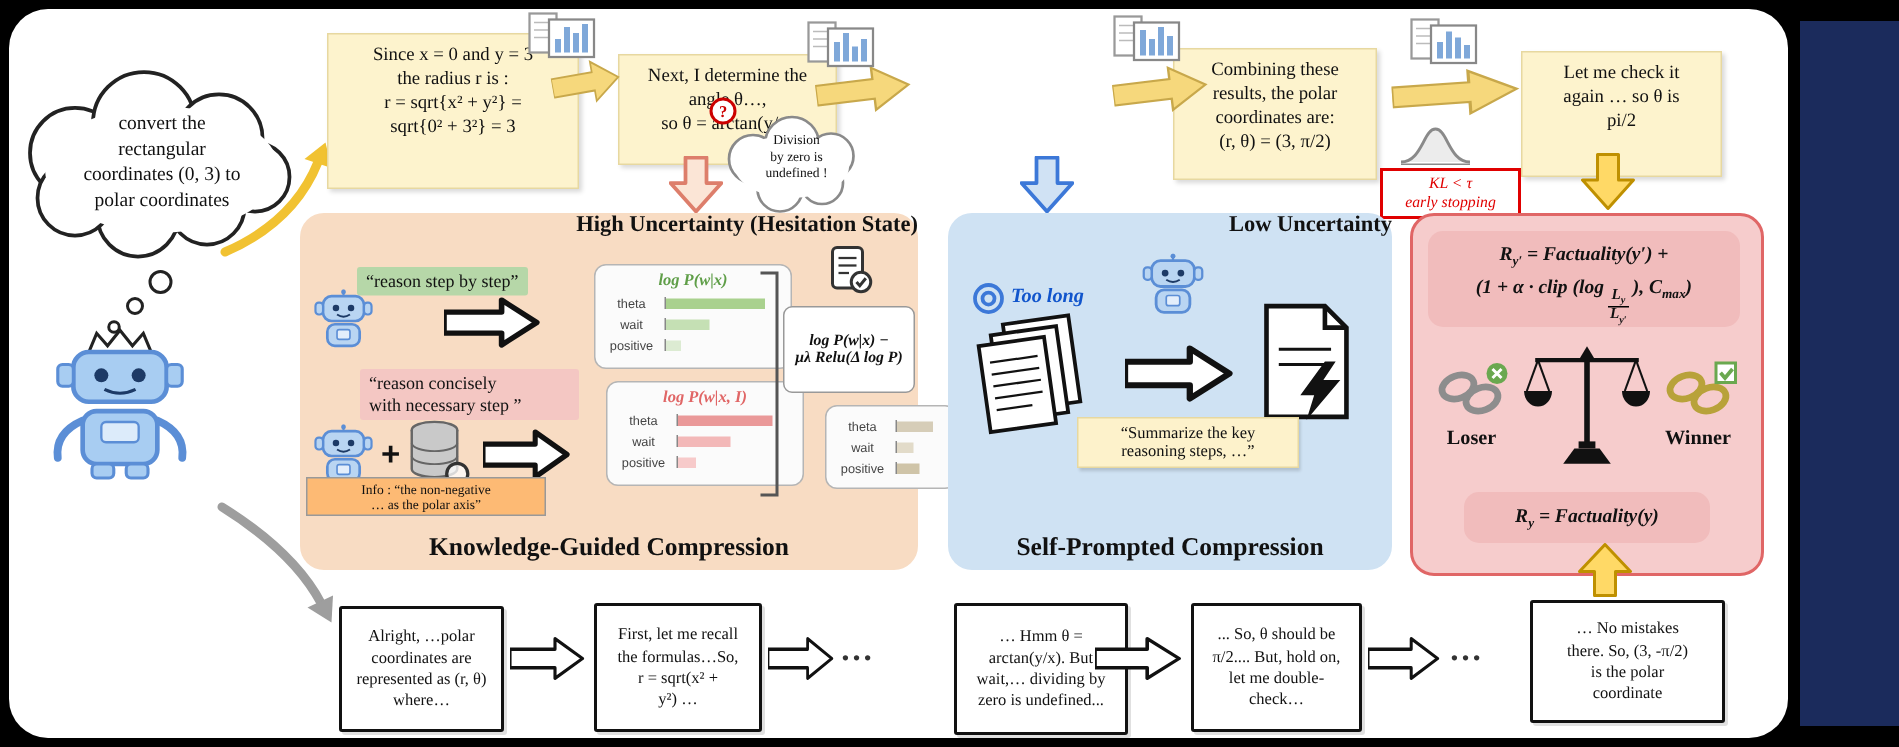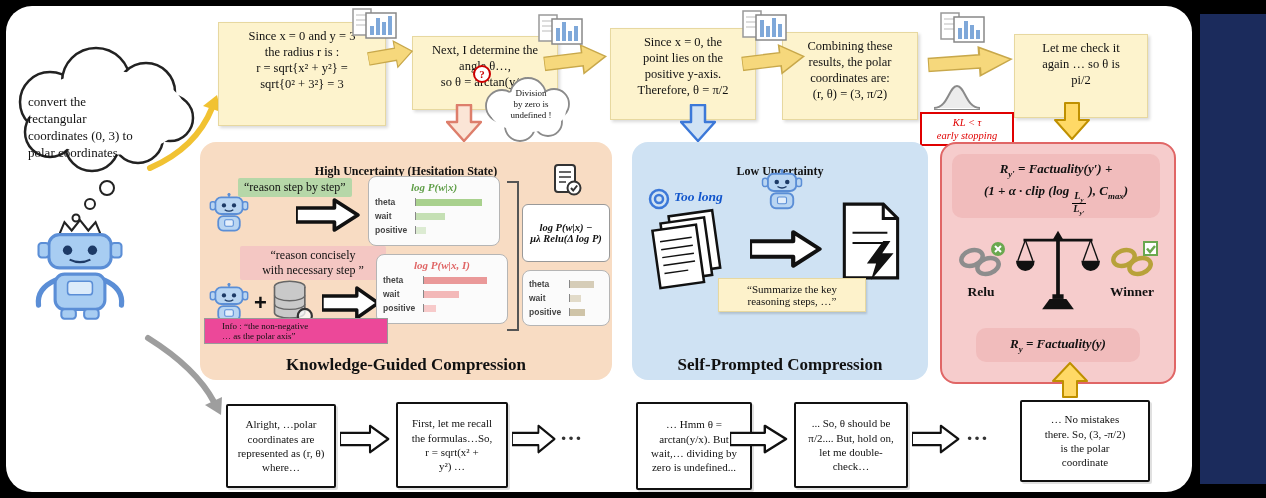--- a/index.html
+++ b/index.html
@@ -2,44 +2,44 @@
 <html><head>
 <meta charset="utf-8">
 <style>
   html,body{margin:0;padding:0;background:#000;}
   .stage{position:relative;width:1266px;height:498px;background:#000;font-family:"Liberation Serif",serif;color:#111;overflow:hidden;}
   .abs{position:absolute;}
   .sheet{position:absolute;left:6px;top:6px;width:1186px;height:486px;background:#fff;border-radius:26px;}
   .navy{position:absolute;left:1200px;top:14px;width:66px;height:470px;background:#1b2b5c;}
   .note{position:absolute;background:#fdf3cd;border:1px solid #e7d8a0;box-shadow:2px 2px 3px rgba(0,0,0,.15);
         padding:5px 6px;font-size:12.5px;line-height:1.28;text-align:center;white-space:pre-line;}
-  .bubble-text{position:absolute;font-size:13px;line-height:1.3;white-space:pre-line;margin-top:20px;}
+  .bubble-text{position:absolute;text-align:center;font-size:13px;line-height:1.3;white-space:pre-line;}
   .panel{position:absolute;border-radius:16px;}
   .p-high{left:200px;top:142px;width:412px;height:238px;background:#f8dcc3;}
   .p-low{left:632px;top:142px;width:296px;height:238px;background:#cfe2f3;}
   .p-reward{left:940px;top:142px;width:232px;height:238px;background:#f6cccc;border:2px solid #e06666;}
-  .ptitle{position:absolute;left:0;right:0;top:22px;text-align:center;font-weight:bold;font-size:12px;}
+  .ptitle{position:absolute;left:0;right:0;top:0;text-align:right;font-weight:bold;font-size:15px;}
   .pfooter{position:absolute;left:0;right:0;bottom:5px;text-align:center;font-weight:bold;font-size:17px;}
-  .chip{position:absolute;padding:2px 6px;font-size:12px;white-space:pre-line;text-align:center;border-radius:2px;}
+  .chip{position:absolute;padding:2px 6px;font-size:12px;white-space:pre-line;border-radius:2px;}
   .chip-green{background:#b6d7a8;}
   .chip-pink{background:#f4c7c3;}
-  .chart{position:absolute;background:#fbfbfb;border:1px solid #b5b5b5;border-radius:8px;padding:4px 6px;box-sizing:border-box;}
+  .chart{position:absolute;background:#fbfbfb;border:1px solid #b5b5b5;border-radius:8px;padding:4px 6px;box-sizing:border-box;margin-left:28px;}
   .ctitle{font-weight:bold;font-style:italic;font-size:11px;text-align:center;}
   .ct1{color:#5f9e48;} .ct2{color:#e06666;}
   .bars{display:flex;flex-direction:column;gap:4px;margin-top:4px;}
   .brow{display:flex;align-items:center;gap:4px;}
-  .blab{width:36px;text-align:left;font-family:"Liberation Sans",sans-serif;font-size:8.5px;color:#444;font-weight:bold;}
+  .blab{width:36px;text-align:center;font-family:"Liberation Sans",sans-serif;font-size:8.5px;color:#444;}
   .btrack{flex:1;border-left:1.5px solid #888;height:8px;display:flex;align-items:center;}
   .bfill{height:7px;}
   .c1a{width:86%;background:#a9d18e}.c1b{width:38%;background:#c5e0b4}.c1c{width:13%;background:#dcebd2}
   .c2a{width:82%;background:#ea9999}.c2b{width:46%;background:#f3b8b8}.c2c{width:15%;background:#f7caca}
   .c3a{width:72%;background:#d6cdb8}.c3b{width:32%;background:#e2dbc9}.c3c{width:46%;background:#cfc4a8}
   .formula-box{position:absolute;background:#fff;border:1px solid #999;border-radius:6px;font-weight:bold;font-style:italic;
                font-size:10.5px;text-align:center;white-space:pre-line;display:flex;align-items:center;justify-content:center;box-sizing:border-box;padding:3px;}
-  .info-chip{position:absolute;background:#ec4899;border:1px solid #999;font-size:9px;padding:2px 17px;white-space:pre-line;}
+  .info-chip{position:absolute;background:#fdba74;border:1px solid #999;font-size:9px;padding:2px 5px;white-space:pre-line;text-align:center;}
   .kl-badge{position:absolute;background:#fff;border:2px solid #e00000;color:#e00000;font-weight:normal;font-style:italic;
             font-size:10.5px;line-height:1.25;text-align:center;padding:2px 4px;box-sizing:border-box;}
   .too-long{position:absolute;color:#1155cc;font-weight:bold;font-style:italic;font-size:13.5px;}
   .ynote{position:absolute;background:#fdf2cb;border:1px solid #e7d8a0;font-size:11px;text-align:center;white-space:pre-line;padding:4px 5px;box-shadow:1px 2px 2px rgba(0,0,0,.15);}
   .rcard{position:absolute;background:#f1bcbc;border-radius:10px;font-weight:bold;font-style:italic;font-size:13px;text-align:center;box-sizing:border-box;}
   .rlabel{position:absolute;font-weight:bold;font-size:13.5px;text-align:center;}
   sub{font-size:0.68em;}
   .frac{display:inline-flex;flex-direction:column;align-items:center;vertical-align:-0.45em;font-size:0.78em;line-height:1.05;margin:0 3px;}
   .frac .num{border-bottom:1.2px solid #000;padding:0 2px;}
   .tbox{position:absolute;background:#fff;border:2px solid #111;border-radius:2px;box-shadow:2px 2px 0 rgba(0,0,0,.12);
@@ -119,24 +119,20 @@
     <polygon points="221,415 222,397 205,405" fill="#9e9e9e"></polygon>
   </svg>
 
   <div class="note" style="left:218px;top:22px;width:154px;height:92px">Since x = 0 and y = 3
 the radius r is :
 r = sqrt{x² + y²} =
 sqrt{0² + 3²} = 3</div>
   <div class="note" style="left:412px;top:36px;width:132px;height:62px">Next, I determine the
 angle θ…,
 so θ = arctan(y/x)</div>
-  <div class="note" style="left:610px;top:28px;width:132px;height:80px">Since x = 0,   the
-point lies on the
-positive y-axis.
-Therefore, θ = π/2</div>
   <div class="note" style="left:782px;top:32px;width:122px;height:76px">Combining these
 results, the polar
 coordinates are:
 (r, θ) = (3, π/2)</div>
   <div class="note" style="left:1014px;top:34px;width:120px;height:72px">Let me check it
 again … so θ is
 pi/2</div>
 
   <svg class="abs" style="left:368px;top:40px;transform:rotate(-10deg)" width="46" height="30" viewBox="0 0 60 34" preserveAspectRatio="none">
     <polygon points="0,10 36,10 36,2 58,17 36,32 36,24 0,24" fill="#f6d87c" stroke="#c8a84b" stroke-width="1.5"></polygon>
@@ -414,21 +410,21 @@
           </span><span>), C</span><sub>max</sub><span>)</span>
       </div>
     </div>
 
     <svg class="abs" style="left:12px;top:94px" width="54" height="44" viewBox="0 0 54 42">
       <ellipse cx="18" cy="19" rx="11" ry="7.5" fill="none" stroke="#8d8d8d" stroke-width="4.5" transform="rotate(-20 18 19)"></ellipse>
       <ellipse cx="34" cy="27" rx="11" ry="7.5" fill="none" stroke="#8d8d8d" stroke-width="4.5" transform="rotate(-20 34 27)"></ellipse>
       <circle cx="44" cy="10" r="7" fill="#6aa84f"></circle>
       <path d="M41,7 l6,6 M47,7 l-6,6" stroke="#fff" stroke-width="2"></path>
     </svg>
-    <div class="rlabel" style="left:8px;top:140px;width:62px">Relu</div>
+    <div class="rlabel" style="left:8px;top:140px;width:62px">Loser</div>
 
     <svg class="abs" style="left:74px;top:80px" width="84" height="92" viewBox="0 0 90 92">
       <polygon points="45,4 39,14 51,14" fill="#111"></polygon>
       <line x1="8" y1="14" x2="82" y2="14" stroke="#111" stroke-width="3"></line>
       <line x1="45" y1="14" x2="45" y2="74" stroke="#111" stroke-width="4"></line>
       <line x1="10" y1="14" x2="2" y2="36" stroke="#111" stroke-width="1.5"></line>
       <line x1="10" y1="14" x2="18" y2="36" stroke="#111" stroke-width="1.5"></line>
       <path d="M0,36 a10,11 0 0 0 20,0 z" fill="#111"></path>
       <line x1="80" y1="14" x2="72" y2="36" stroke="#111" stroke-width="1.5"></line>
       <line x1="80" y1="14" x2="88" y2="36" stroke="#111" stroke-width="1.5"></line>

